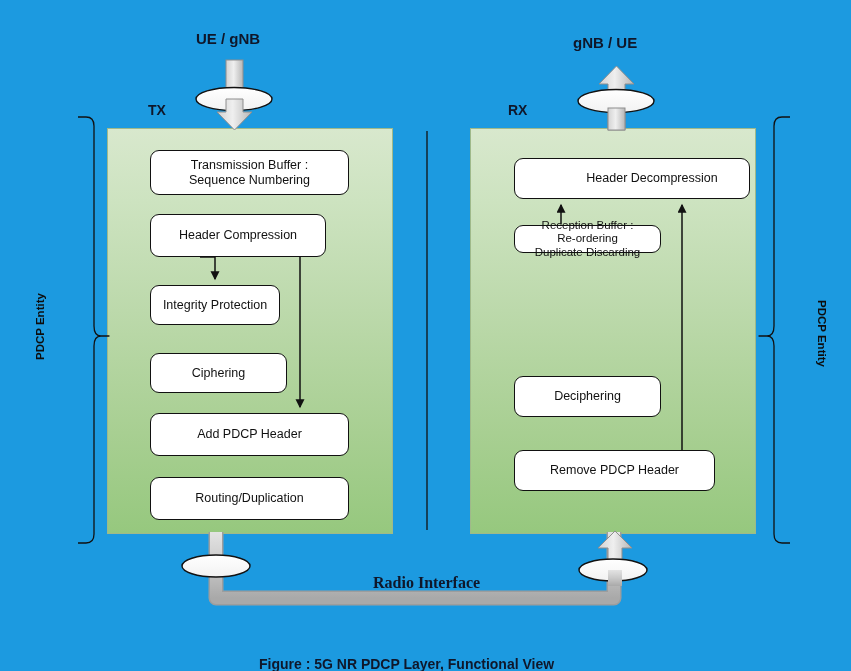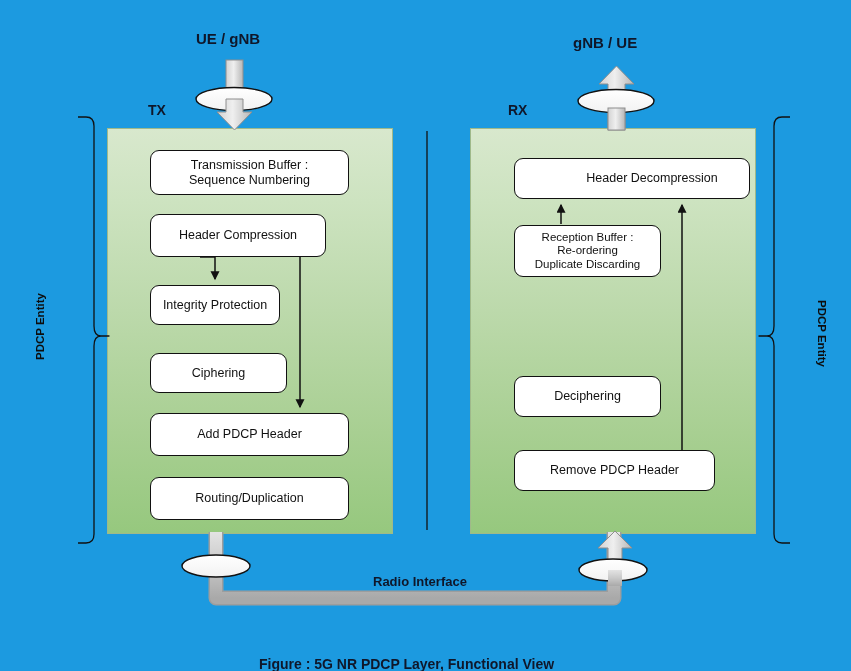--- a/index.html
+++ b/index.html
@@ -9,21 +9,21 @@
     font-family:"Liberation Sans", sans-serif;
     overflow:hidden;
     position:relative;
   }
   #stage{position:absolute;left:0;top:0;width:851px;height:671px;}
   #svg-layer{position:absolute;left:0;top:0;width:851px;height:671px;}
 
   .lbl{position:absolute;color:#0f172a;white-space:nowrap;}
   .endpoint-label{font-size:15px;font-weight:bold;}
   .dir-label{font-size:14px;font-weight:bold;}
-  .radio-label{font-size:13px;font-weight:bold;}
+  .radio-label{font-size:16px;font-weight:bold;font-family:Liberation Serif, serif;}
   .caption{font-size:14px;font-weight:bold;}
 
   .entity-label{
     position:absolute;font-size:11.5px;font-weight:bold;color:#0d0d0d;
     white-space:nowrap;transform-origin:0 0;
   }
 
   .panel{
     position:absolute;
     border:1px solid #9fb98a;
@@ -59,21 +59,21 @@
   <div class="panel" style="left:470px;top:128px;width:284px;height:404px;"></div>
 
   <div class="fbox" style="left:150px;top:150px;width:199px;height:45px;">Transmission Buffer :<br>Sequence Numbering</div>
   <div class="fbox" style="left:150px;top:214px;width:176px;height:43px;">Header Compression</div>
   <div class="fbox" style="left:150px;top:285px;width:130px;height:40px;">Integrity Protection</div>
   <div class="fbox" style="left:150px;top:353px;width:137px;height:40px;">Ciphering</div>
   <div class="fbox" style="left:150px;top:413px;width:199px;height:43px;">Add PDCP Header</div>
   <div class="fbox" style="left:150px;top:477px;width:199px;height:43px;">Routing/Duplication</div>
 
   <div class="fbox" style="left:514px;top:158px;width:236px;height:41px;padding-left:44px;">Header Decompression</div>
-  <div class="fbox" style="left:514px;top:225px;width:147px;height:52px;font-size:11.5px;">Reception Buffer :<br>Re-ordering<br>Duplicate Discarding</div>
+  <div class="fbox" style="left:514px;top:225px;width:147px;height:28px;font-size:11.5px;">Reception Buffer :<br>Re-ordering<br>Duplicate Discarding</div>
   <div class="fbox" style="left:514px;top:376px;width:147px;height:41px;">Deciphering</div>
   <div class="fbox" style="left:514px;top:450px;width:201px;height:41px;">Remove PDCP Header</div>
 
   <div class="entity-label" style="left:34px;top:360px;transform:rotate(-90deg);">PDCP Entity</div>
   <div class="entity-label" style="left:828px;top:300px;transform:rotate(90deg);">PDCP Entity</div>
 
   <div class="lbl radio-label" style="left:373px;top:574px;">Radio Interface</div>
 
   <div class="lbl caption" style="left:259px;top:656px;">Figure : 5G NR PDCP Layer, Functional View</div>
 

